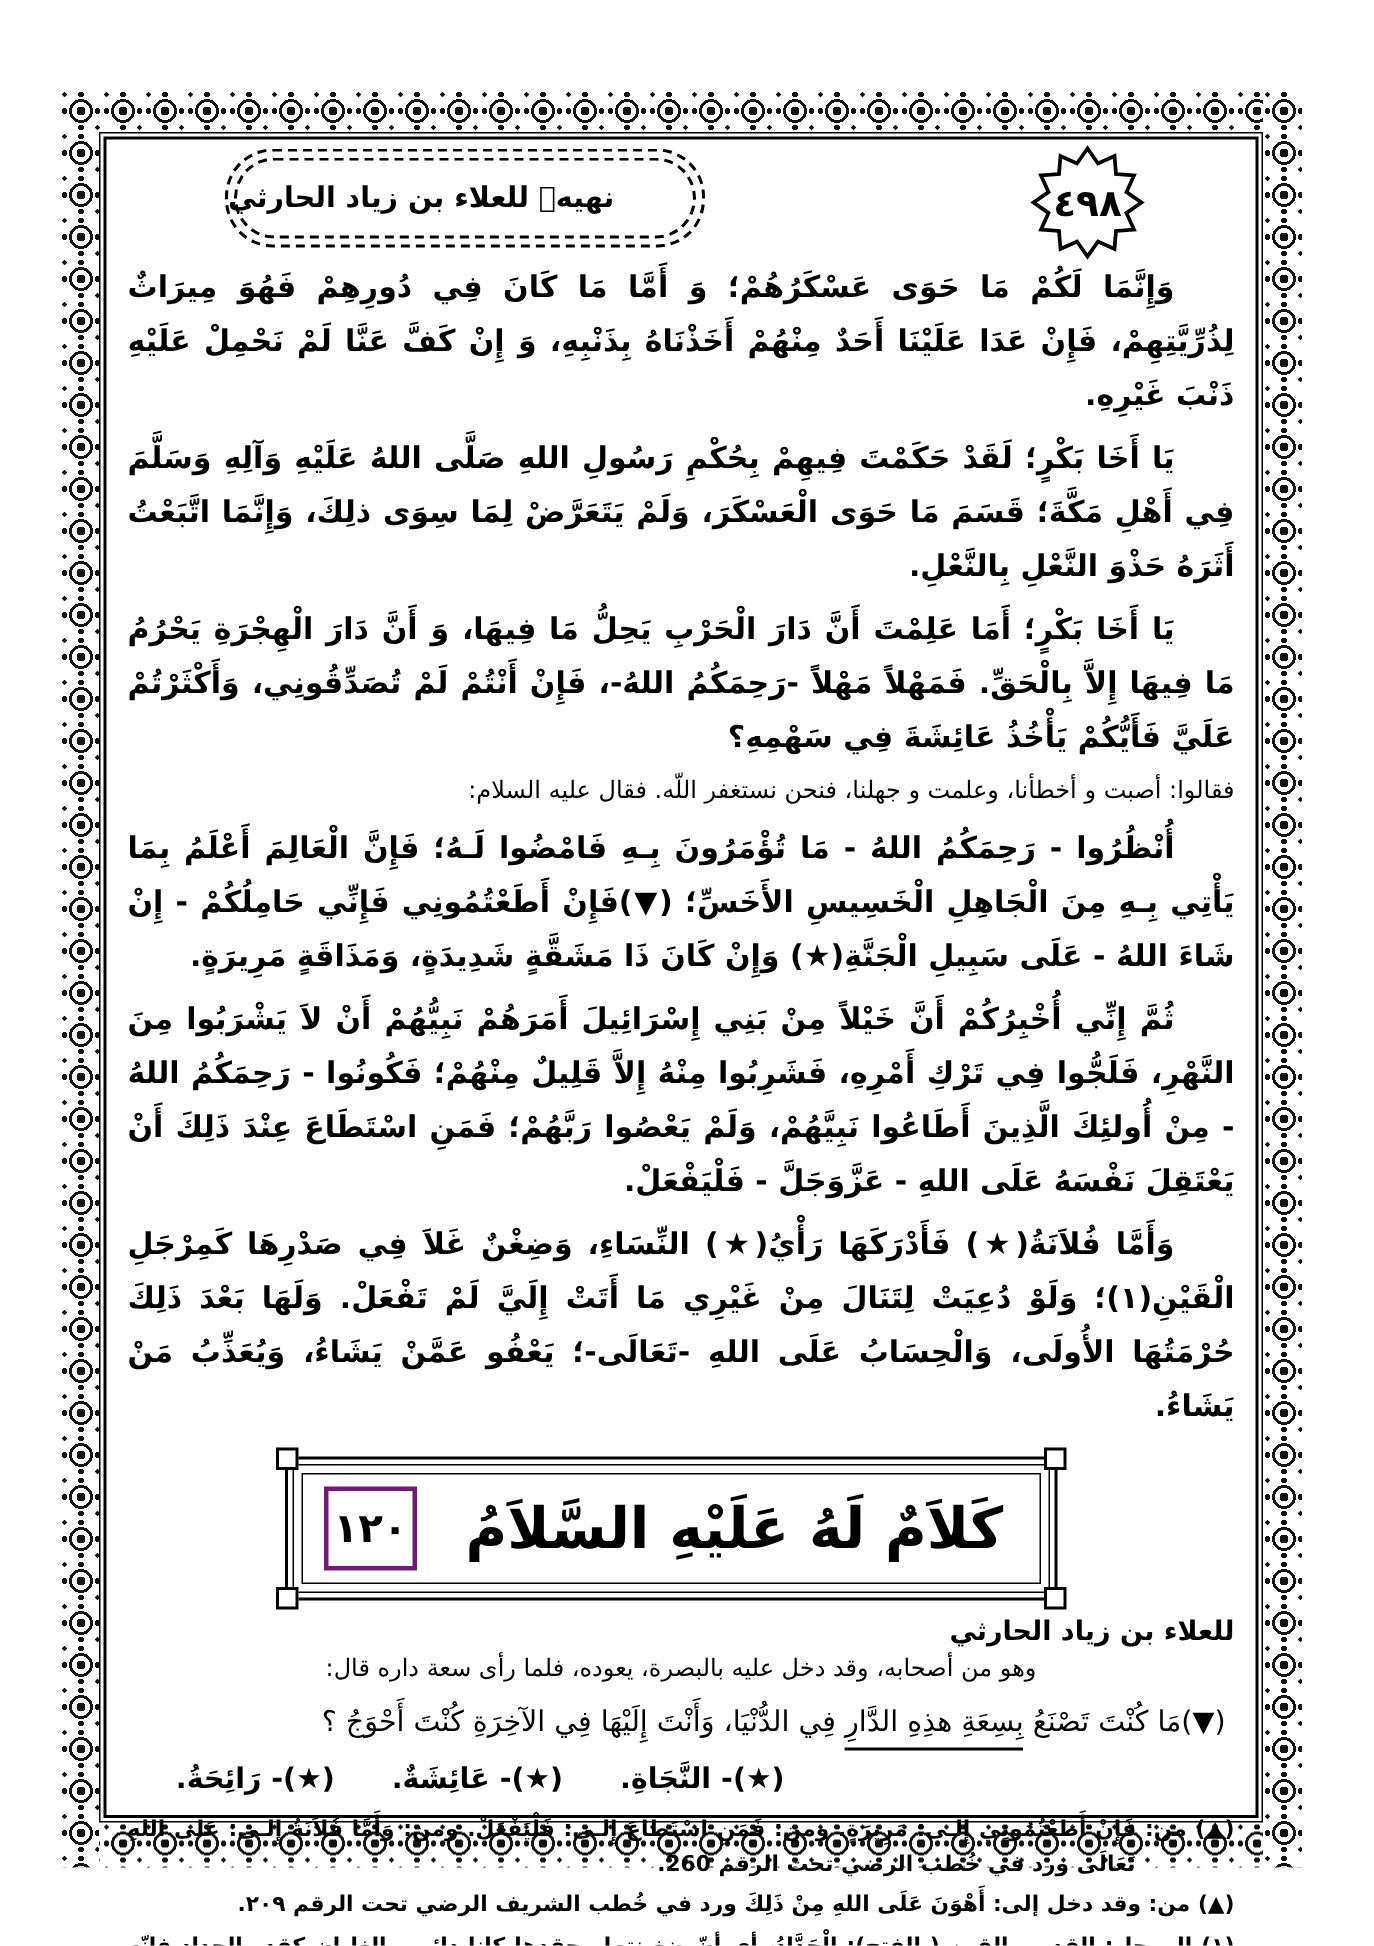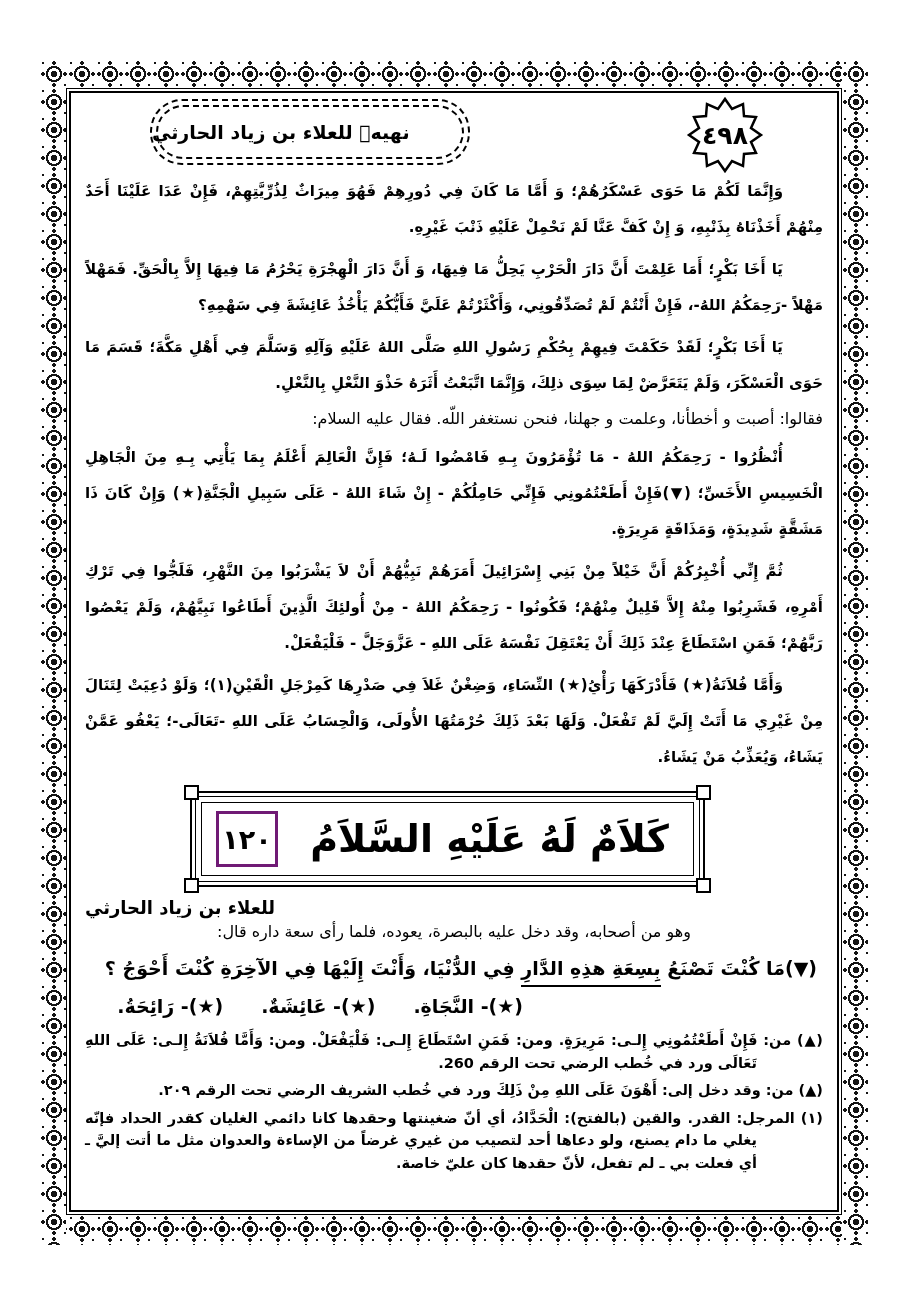--- a/index.html
+++ b/index.html
@@ -39,21 +39,21 @@
   }
   .title-badge::after{content:"";position:absolute;inset:4px;border:2px dashed #000;border-radius:27px;}
   .title-badge .t{font-weight:bold;font-size:19px;}
   .star-wrap{position:absolute;left:600px;top:-6px;width:80px;height:80px;}
   .star-wrap svg{position:absolute;inset:0;}
   .star-num{position:absolute;inset:0;display:flex;align-items:center;justify-content:center;
     font-size:25px;font-weight:bold;}
 
   
   .para{
-    font-size:15px;font-weight:bold;line-height:36px;
+    font-size:20px;font-weight:bold;line-height:36px;
     text-align:justify;text-indent:40px;margin:0 0 6px 0;
   }
   .narrator{
     font-size:16px;font-weight:normal;line-height:24px;
     text-align:right;margin:0 0 8px 0;
   }
 
   
   .kalam-outer{
     position:relative;width:505px;margin:16px 118px 10px auto;
@@ -69,25 +69,25 @@
   .kalam-num{
     position:absolute;left:14px;top:50%;transform:translateY(-50%);
     width:56px;height:50px;border:3px solid #701a75;
     display:flex;align-items:center;justify-content:center;
     font-size:27px;font-weight:bold;
   }
   .csq{position:absolute;width:11px;height:11px;background:#fff;border:2px solid #000;}
   .csq.tl{top:-8px;left:-8px;} .csq.tr{top:-8px;right:-8px;}
   .csq.bl{bottom:-8px;left:-8px;} .csq.br{bottom:-8px;right:-8px;}
 
-  .subtitle{font-size:18px;font-weight:bold;text-align:left;margin:10px 0 4px 0;}
+  .subtitle{font-size:18px;font-weight:bold;text-align:right;margin:10px 0 4px 0;}
   .intro{font-size:16px;font-weight:normal;text-align:center;margin:0 0 10px 0;}
 
   .quote{
-    font-size:19px;font-weight:bold;line-height:34px;
+    font-size:19px;font-weight:normal;line-height:34px;
     text-align:right;text-indent:6px;margin:0 0 10px 0;
   }
   .quote .u{border-bottom:2.5px solid #000;padding-bottom:6px;}
 
   .variants{
     display:flex;direction:rtl;gap:38px;padding-right:300px;
     font-size:19px;font-weight:bold;margin:2px 0 12px 0;white-space:nowrap;
   }
 
   
@@ -117,22 +117,22 @@
           </div>
           <div class="star-wrap">
             <svg viewBox="0 0 80 80" width="80" height="80">
               <polygon points="76,40 66,47 71,58 59,59 58,71 47,66 40,76 33,66 22,71 21,59 9,58 14,47 4,40 14,33 9,22 21,21 22,9 33,14 40,4 47,14 58,9 59,21 71,22 66,33" fill="#fff" stroke="#000" stroke-width="2.5"></polygon>
             </svg>
             <span class="star-num">٤٩٨</span>
           </div>
         </div>
 
         <p class="para">وَإِنَّمَا لَكُمْ مَا حَوَى عَسْكَرُهُمْ؛ وَ أَمَّا مَا كَانَ فِي دُورِهِمْ فَهُوَ مِيرَاثٌ لِذُرِّيَّتِهِمْ، فَإِنْ عَدَا عَلَيْنَا أَحَدٌ مِنْهُمْ أَخَذْنَاهُ بِذَنْبِهِ، وَ إِنْ كَفَّ عَنَّا لَمْ نَحْمِلْ عَلَيْهِ ذَنْبَ غَيْرِهِ.</p>
+        <p class="para">يَا أَخَا بَكْرٍ؛ لَقَدْ حَكَمْتَ فِيهِمْ بِحُكْمِ رَسُولِ اللهِ صَلَّى اللهُ عَلَيْهِ وَآلِهِ وَسَلَّمَ فِي أَهْلِ مَكَّةَ؛ قَسَمَ مَا حَوَى الْعَسْكَرَ، وَلَمْ يَتَعَرَّضْ لِمَا سِوَى ذلِكَ، وَإِنَّمَا اتَّبَعْتُ أَثَرَهُ حَذْوَ النَّعْلِ بِالنَّعْلِ.</p>
         <p class="para">يَا أَخَا بَكْرٍ؛ أَمَا عَلِمْتَ أَنَّ دَارَ الْحَرْبِ يَحِلُّ مَا فِيهَا، وَ أَنَّ دَارَ الْهِجْرَةِ يَحْرُمُ مَا فِيهَا إِلاَّ بِالْحَقِّ. فَمَهْلاً مَهْلاً -رَحِمَكُمُ اللهُ-، فَإِنْ أَنْتُمْ لَمْ تُصَدِّقُونِي، وَأَكْثَرْتُمْ عَلَيَّ فَأَيُّكُمْ يَأْخُذُ عَائِشَةَ فِي سَهْمِهِ؟</p>
-        <p class="para">يَا أَخَا بَكْرٍ؛ لَقَدْ حَكَمْتَ فِيهِمْ بِحُكْمِ رَسُولِ اللهِ صَلَّى اللهُ عَلَيْهِ وَآلِهِ وَسَلَّمَ فِي أَهْلِ مَكَّةَ؛ قَسَمَ مَا حَوَى الْعَسْكَرَ، وَلَمْ يَتَعَرَّضْ لِمَا سِوَى ذلِكَ، وَإِنَّمَا اتَّبَعْتُ أَثَرَهُ حَذْوَ النَّعْلِ بِالنَّعْلِ.</p>
         <p class="narrator">فقالوا: أصبت و أخطأنا، وعلمت و جهلنا، فنحن نستغفر اللّه. فقال عليه السلام:</p>
         <p class="para">أُنْظُرُوا - رَحِمَكُمُ اللهُ - مَا تُؤْمَرُونَ بِـهِ فَامْضُوا لَـهُ؛ فَإِنَّ الْعَالِمَ أَعْلَمُ بِمَا يَأْتِي بِـهِ مِنَ الْجَاهِلِ الْخَسِيسِ الأَخَسِّ؛ (▼)فَإِنْ أَطَعْتُمُونِي فَإِنِّي حَامِلُكُمْ - إِنْ شَاءَ اللهُ - عَلَى سَبِيلِ الْجَنَّةِ(★) وَإِنْ كَانَ ذَا مَشَقَّةٍ شَدِيدَةٍ، وَمَذَاقَةٍ مَرِيرَةٍ.</p>
         <p class="para">ثُمَّ إِنِّي أُخْبِرُكُمْ أَنَّ خَيْلاً مِنْ بَنِي إِسْرَائِيلَ أَمَرَهُمْ نَبِيُّهُمْ أَنْ لاَ يَشْرَبُوا مِنَ النَّهْرِ، فَلَجُّوا فِي تَرْكِ أَمْرِهِ، فَشَرِبُوا مِنْهُ إِلاَّ قَلِيلٌ مِنْهُمْ؛ فَكُونُوا - رَحِمَكُمُ اللهُ - مِنْ أُولئِكَ الَّذِينَ أَطَاعُوا نَبِيَّهُمْ، وَلَمْ يَعْصُوا رَبَّهُمْ؛ فَمَنِ اسْتَطَاعَ عِنْدَ ذَلِكَ أَنْ يَعْتَقِلَ نَفْسَهُ عَلَى اللهِ - عَزَّوَجَلَّ - فَلْيَفْعَلْ.</p>
         <p class="para">وَأَمَّا فُلاَنَةُ(★) فَأَدْرَكَهَا رَأْيُ(★) النِّسَاءِ، وَضِغْنٌ غَلاَ فِي صَدْرِهَا كَمِرْجَلِ الْقَيْنِ(١)؛ وَلَوْ دُعِيَتْ لِتَنَالَ مِنْ غَيْرِي مَا أَتَتْ إِلَيَّ لَمْ تَفْعَلْ. وَلَهَا بَعْدَ ذَلِكَ حُرْمَتُهَا الأُولَى، وَالْحِسَابُ عَلَى اللهِ -تَعَالَى-؛ يَعْفُو عَمَّنْ يَشَاءُ، وَيُعَذِّبُ مَنْ يَشَاءُ.</p>
 
         <div class="kalam-outer">
           <span class="csq tl"></span>
           <span class="csq tr"></span>
           <span class="csq bl"></span>
           <span class="csq br"></span>

